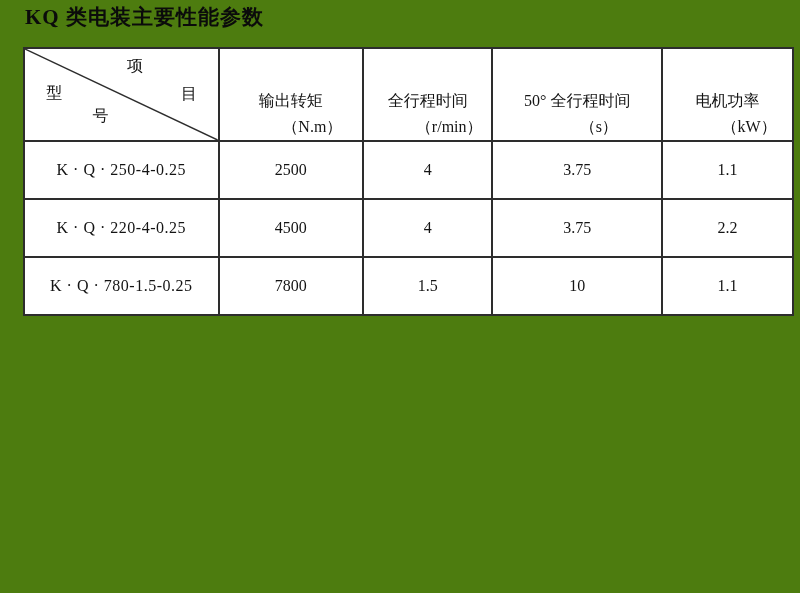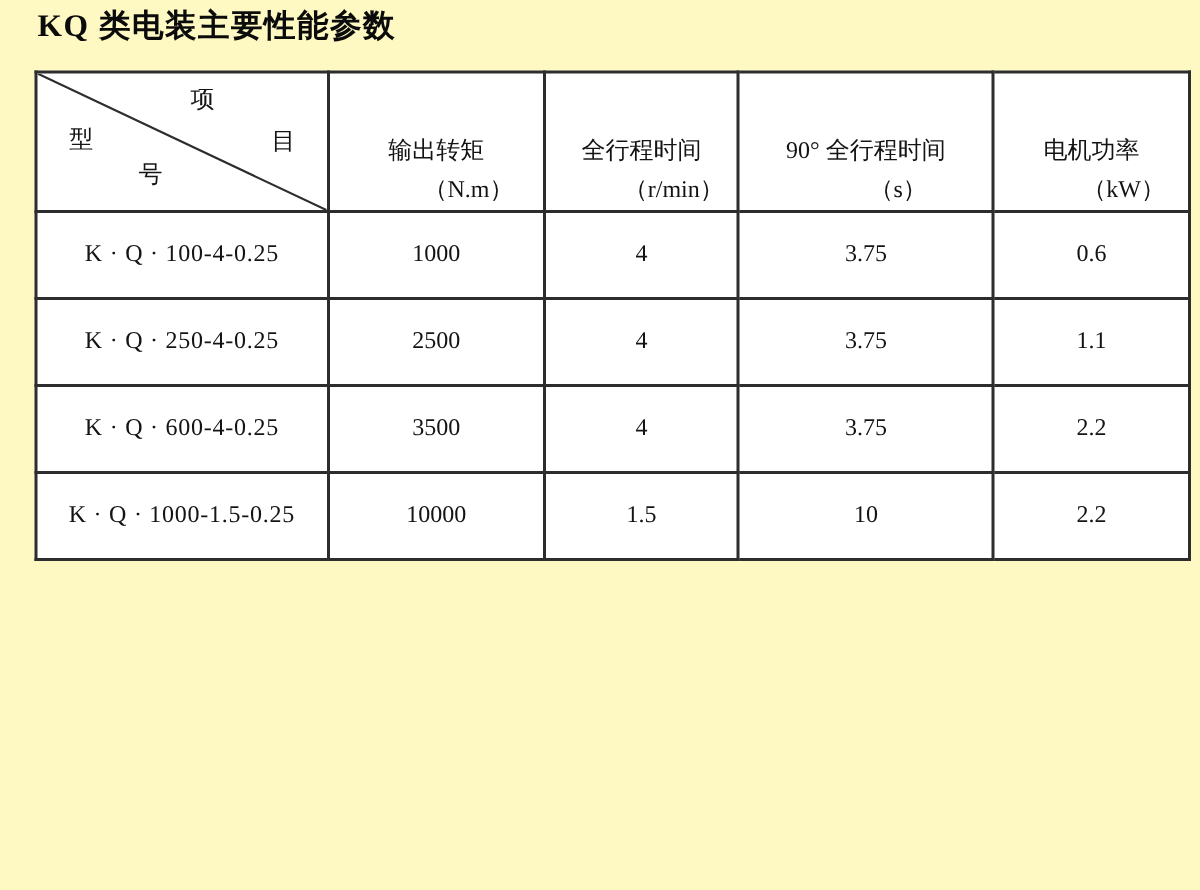--- a/index.html
+++ b/index.html
@@ -5,21 +5,21 @@
   html, body { margin: 0; padding: 0; }
   body {
     width: 800px; height: 593px;
     background: #ffffff;
     color: #111;
     font-family: "Liberation Serif", "DejaVu Serif", serif;
   }
   .page {
     position: relative;
     width: 800px; height: 593px;
-    background: #fef9c3;
+    background: #4d7c0f;
     overflow: hidden;
   }
   .title {
     position: absolute;
     left: 25px; top: 3px;
     margin: 0;
     font-size: 21px;
     font-weight: bold;
     letter-spacing: 1px;
     color: #0b0b0b;
@@ -91,54 +91,47 @@
         </th>
         <th>
           <div class="hdr-label">输出转矩</div>
           <div class="hdr-unit">（N.m）</div>
         </th>
         <th>
           <div class="hdr-label">全行程时间</div>
           <div class="hdr-unit">（r/min）</div>
         </th>
         <th>
-          <div class="hdr-label">90° 全行程时间</div>
+          <div class="hdr-label">50° 全行程时间</div>
           <div class="hdr-unit">（s）</div>
         </th>
         <th>
           <div class="hdr-label">电机功率</div>
           <div class="hdr-unit">（kW）</div>
         </th>
       </tr>
     </thead>
     <tbody>
       <tr>
-        <td class="model-cell">K · Q · 100-4-0.25</td>
-        <td>1000</td>
-        <td>4</td>
-        <td>3.75</td>
-        <td>0.6</td>
-      </tr>
-      <tr>
         <td class="model-cell">K · Q · 250-4-0.25</td>
         <td>2500</td>
         <td>4</td>
         <td>3.75</td>
         <td>1.1</td>
       </tr>
       <tr>
-        <td class="model-cell">K · Q · 600-4-0.25</td>
-        <td>3500</td>
+        <td class="model-cell">K · Q · 220-4-0.25</td>
+        <td>4500</td>
         <td>4</td>
         <td>3.75</td>
         <td>2.2</td>
       </tr>
       <tr>
-        <td class="model-cell">K · Q · 1000-1.5-0.25</td>
-        <td>10000</td>
+        <td class="model-cell">K · Q · 780-1.5-0.25</td>
+        <td>7800</td>
         <td>1.5</td>
         <td>10</td>
-        <td>2.2</td>
+        <td>1.1</td>
       </tr>
     </tbody>
   </table>
 
 </div>
 
 </body></html>

